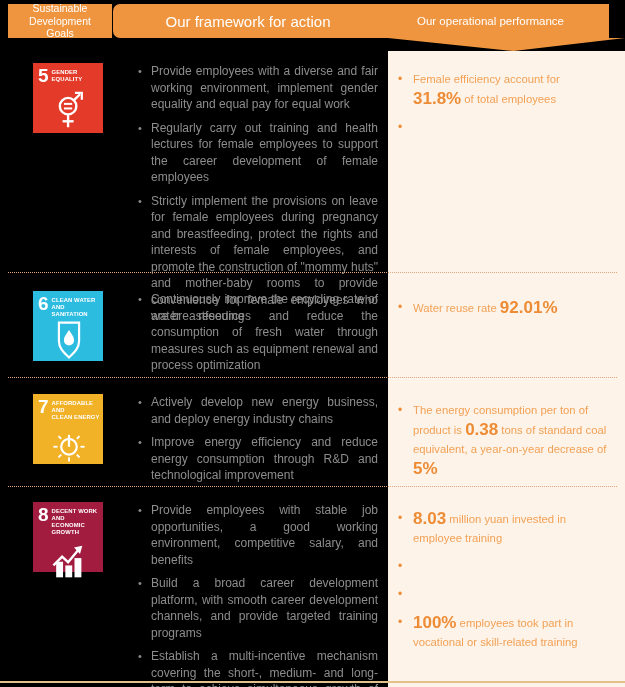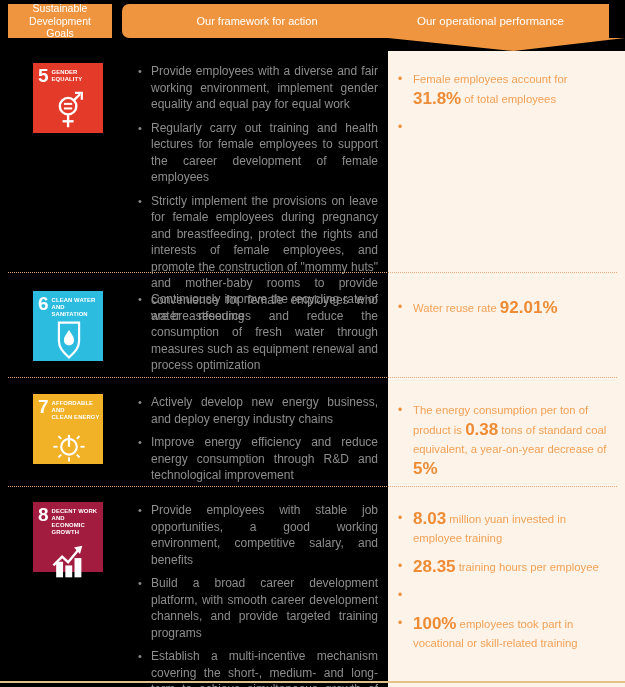--- a/index.html
+++ b/index.html
@@ -2,21 +2,21 @@
 <html><head>
 <meta charset="utf-8">
 <style>
   html,body{margin:0;padding:0;background:#ffffff;}
   .page{position:relative;width:625px;height:687px;background:#000000;overflow:hidden;
         font-family:"Liberation Sans",sans-serif;}
   
   .hdr{position:absolute;top:4px;height:34px;background:#F0953F;color:#fff;
        display:flex;align-items:center;justify-content:center;text-align:center;}
   .hdr-goals{left:8px;width:104px;font-size:10.5px;line-height:12.5px;padding:0 6px;box-sizing:border-box;}
-  .hdr-framework{left:122px;width:270px;font-size:11px;border-radius:7px;}
+  .hdr-framework{left:113px;width:270px;font-size:15px;border-radius:7px;}
   .hdr-perf{left:372px;width:237px;font-size:11.5px;}
   .chevron{position:absolute;left:388px;top:38px;width:237px;height:13px;background:#F0953F;
            clip-path:polygon(0 0,100% 0,53% 100%);}
   
   .peach{position:absolute;left:388px;top:51px;width:237px;height:636px;background:#FDF3E8;}
   
   .sep{position:absolute;left:8px;width:609px;border-top:1.5px dotted #E2A87C;}
   .sep-0{top:272px}.sep-1{top:377px}.sep-2{top:486px}
   .bottom-line{position:absolute;left:0;top:681px;width:625px;height:2px;background:#E3C18B;}
   
@@ -78,21 +78,21 @@
             <span class="action-text">Regularly carry out training and health lectures for female employees to support the career development of female employees</span>
           </div>
           <div class="action-item">
             <span class="bullet">•</span>
             <span class="action-text">Strictly implement the provisions on leave for female employees during pregnancy and breastfeeding, protect the rights and interests of female employees, and promote the construction of "mommy huts" and mother-baby rooms to provide convenience for female employees who are breastfeeding</span>
           </div>
         </div>
         <div class="perf">
           <div class="perf-item">
             <span class="bullet">•</span>
-            <span class="perf-text"><span>Female employees account for </span><span class="big">31.8%</span><span> of total employees</span></span>
+            <span class="perf-text"><span>Female efficiency account for </span><span class="big">31.8%</span><span> of total employees</span></span>
           </div>
           <div class="perf-item">
             <span class="bullet">•</span>
           </div>
         </div>
       </div>
       <div class="row row-1">
         <div class="goal-tile" style="background: rgb(44, 188, 224);">
           <div class="goal-head">
             <span class="goal-num">6</span>
@@ -185,21 +185,20 @@
             <span class="action-text">Establish a multi-incentive mechanism covering the short-, medium- and long-term to achieve simultaneous growth of employee income and enterprise development</span>
           </div>
         </div>
         <div class="perf">
           <div class="perf-item">
             <span class="bullet">•</span>
             <span class="perf-text"><span class="big">8.03</span><span> million yuan invested in employee training</span></span>
           </div>
           <div class="perf-item">
             <span class="bullet">•</span>
-            <span class="perf-text"><span class="big">28.35</span><span> training hours per employee</span></span>
           </div>
           <div class="perf-item">
             <span class="bullet">•</span>
           </div>
           <div class="perf-item">
             <span class="bullet">•</span>
             <span class="perf-text"><span class="big">100%</span><span> employees took part in vocational or skill-related training</span></span>
           </div>
         </div>
       </div>

